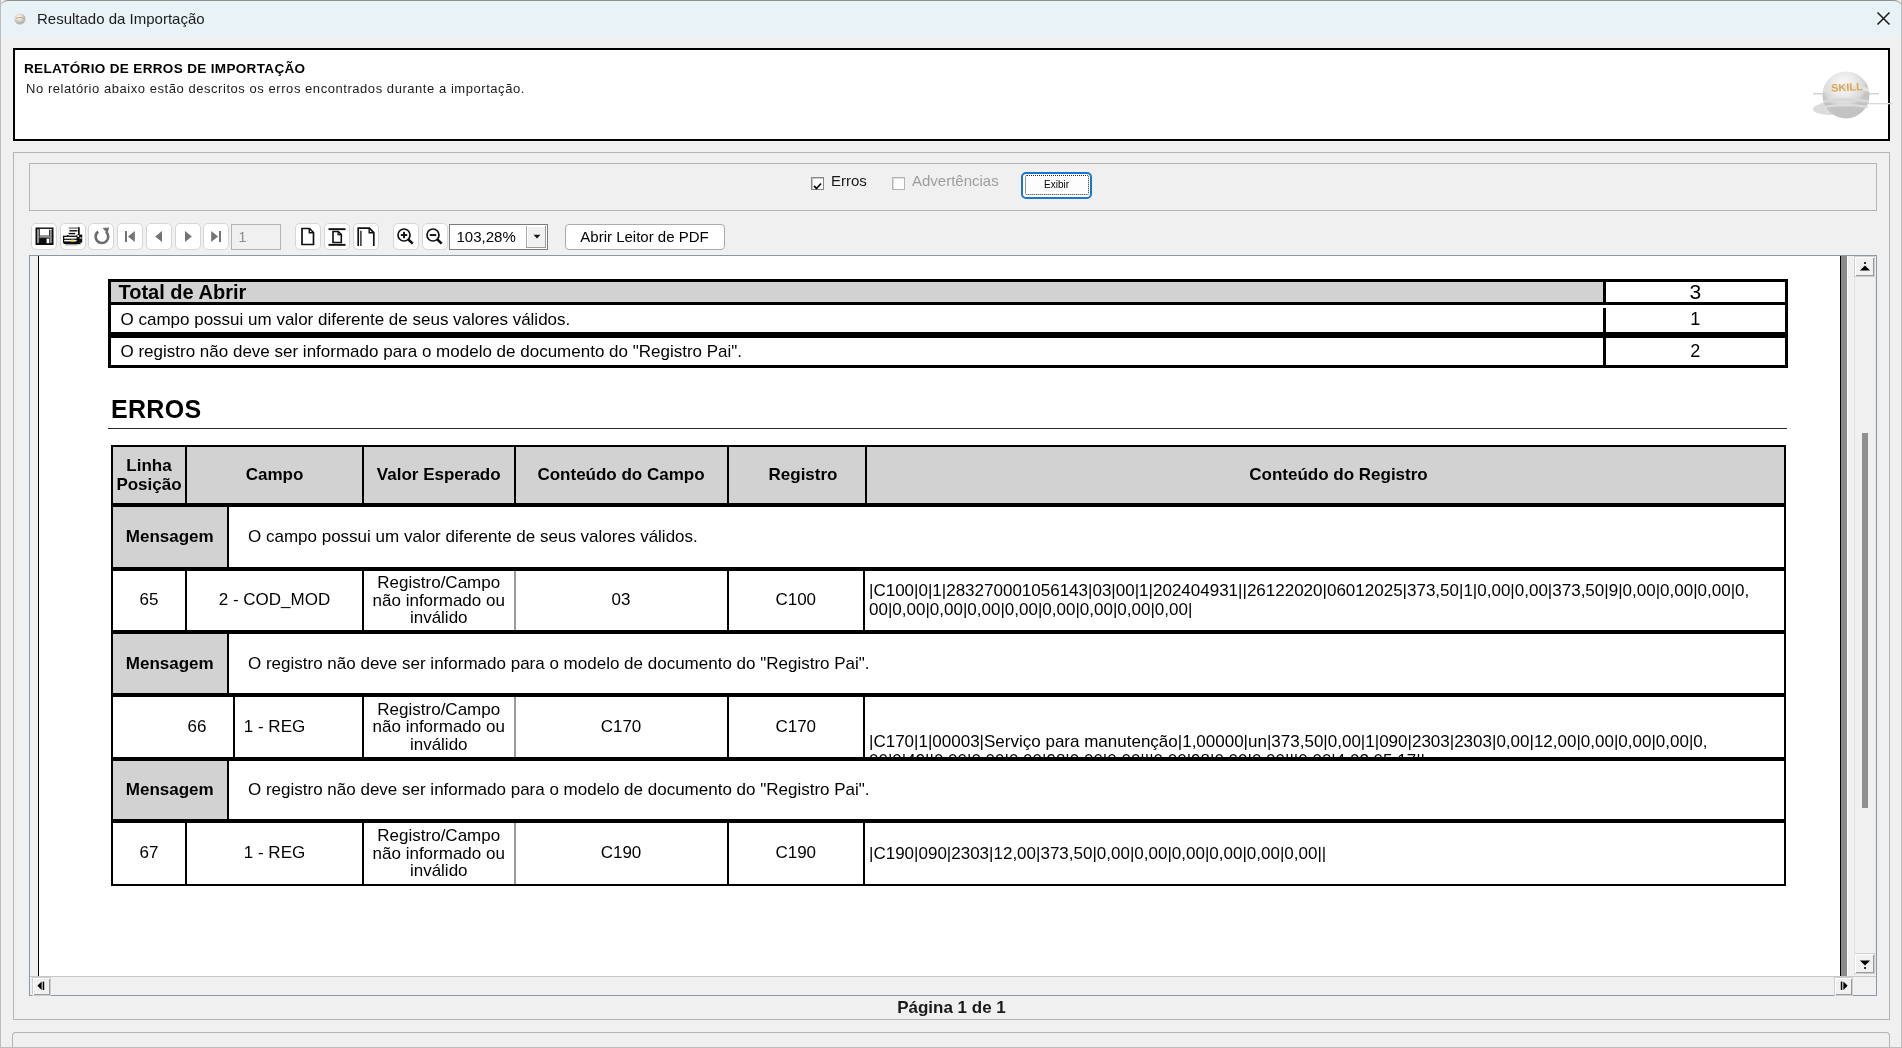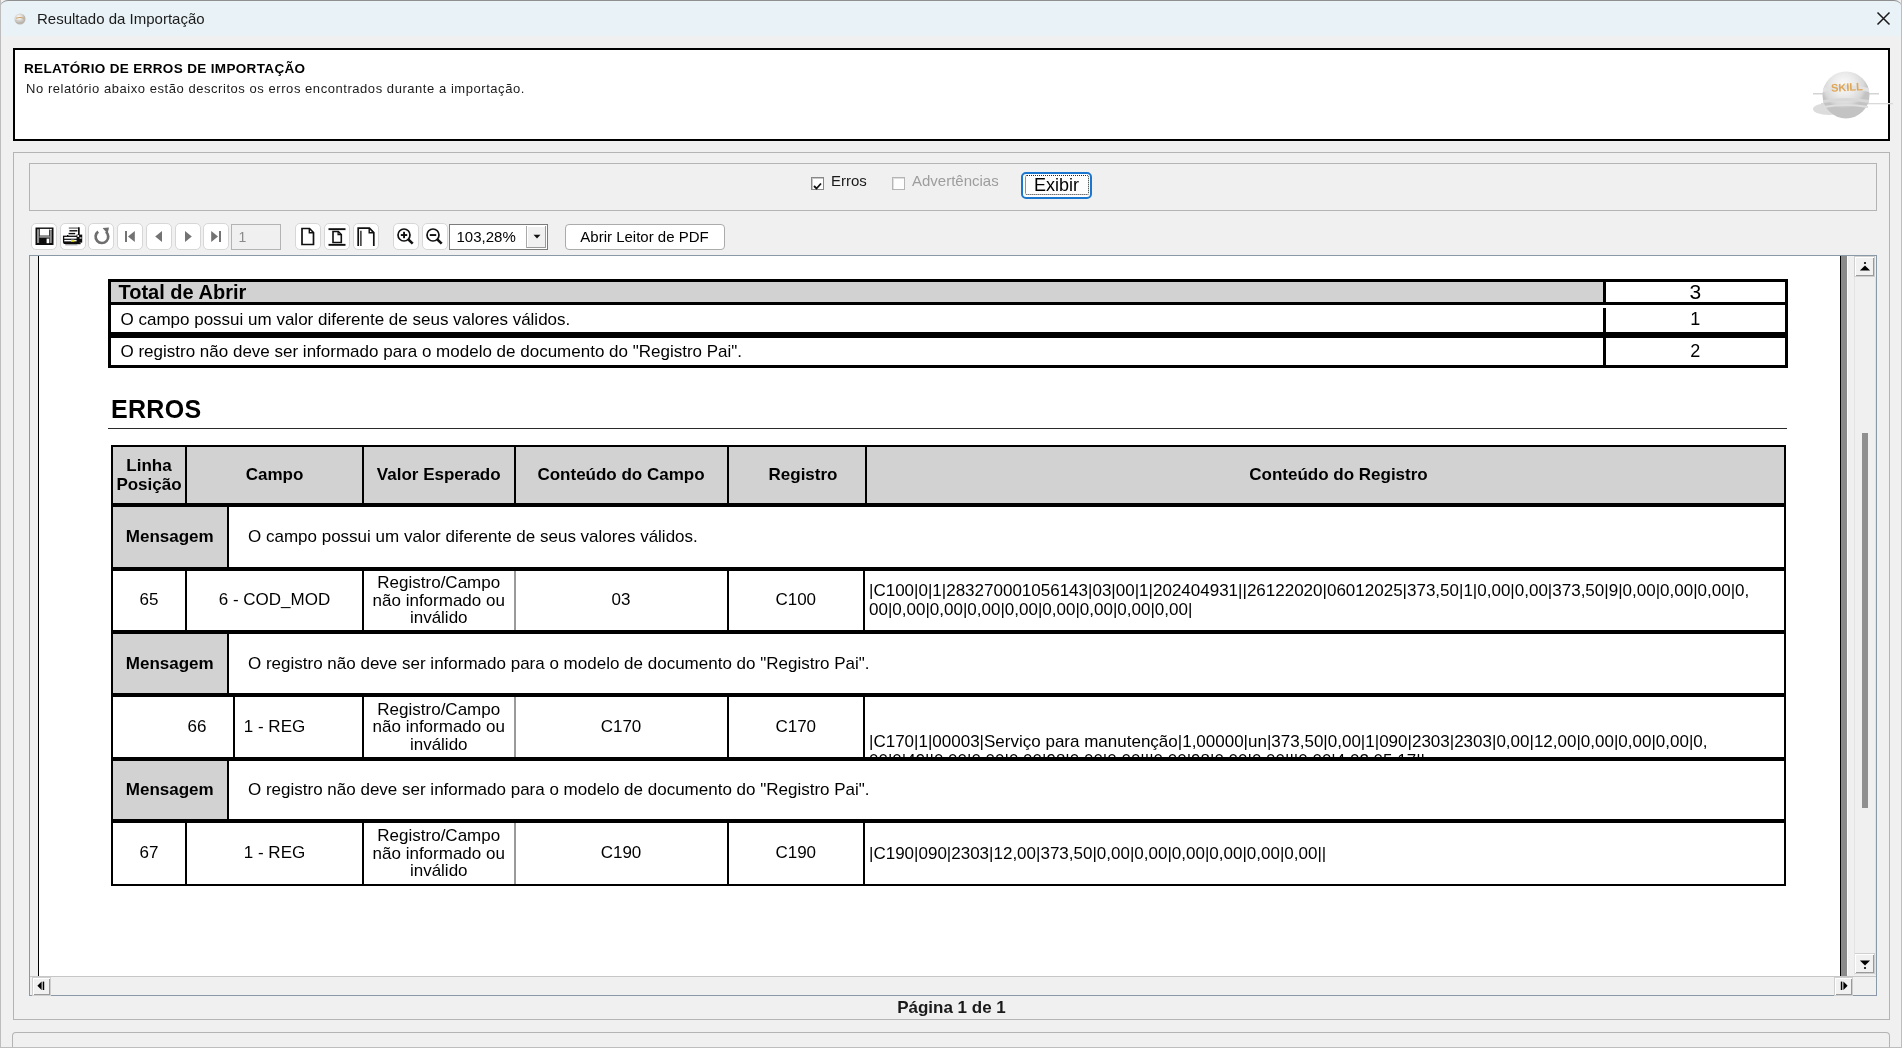--- a/index.html
+++ b/index.html
@@ -14,21 +14,21 @@
 
 #hdrbox{left:13px;top:48px;width:1877px;height:93px;background:#fff;border:2px solid #000;}
 #hdrtitle{left:9px;top:11px;font-size:13.5px;font-weight:bold;letter-spacing:.35px;color:#000;}
 #hdrsub{left:11px;top:31px;font-size:13px;letter-spacing:.55px;color:#1a1a1a;}
 #logo{left:1792px;top:16px;}
 
 #outer{left:13px;top:152px;width:1877px;height:868px;border:1px solid #b4b4b4;}
 #cbpanel{left:15px;top:10px;width:1848px;height:48px;border:1px solid #b4b4b4;}
 .cbox{position:absolute;width:13px;height:13px;background:#fff;border:1px solid #878787;box-shadow:inset 1px 1px 0 #c7c7c7;}
 .cblab{position:absolute;font-size:15px;color:#1a1a1a;}
-#exibir{left:1007px;top:18.5px;width:71px;height:27px;background:#fdfdfd;border:2px solid #1b76cf;border-radius:5px;font-size:18px;text-align:center;line-height:22px;color:#000;}
+#exibir{left:1007px;top:18.5px;width:71px;height:27px;background:#fdfdfd;border:2px solid #1b76cf;border-radius:5px;font-size:10px;text-align:center;line-height:22px;color:#000;}
 #exibir .foc{position:absolute;left:1.5px;top:1.5px;right:1.5px;bottom:1.5px;border:1.5px dotted #2a2a2a;border-radius:2px;}
 
 .tbtn{position:absolute;top:70px;width:26px;height:27px;background:#fff;border:1px solid #d7d7d7;border-radius:5px;display:flex;align-items:center;justify-content:center;}
 #pagebox{left:216.5px;top:70.5px;width:50.5px;height:26px;background:#f0f0f0;border:1px solid #b3b3b3;color:#8a8a8a;font-size:14px;line-height:24px;padding-left:7px;}
 #combo{left:434.5px;top:70.5px;width:99.5px;height:26px;background:#fff;border:1px solid #7b7b7b;font-size:15px;color:#000;line-height:24px;padding-left:7px;}
 #combobtn{position:absolute;right:1px;top:1px;width:20px;height:22px;background:#f1f1f1;border-left:1px solid #a9a9a9;box-shadow:inset -1px -1px 0 #9a9a9a,inset 1px 1px 0 #fff;display:flex;align-items:center;justify-content:center;}
 #pdfbtn{left:550.5px;top:70.5px;width:160px;height:26px;background:#fff;border:1px solid #ababab;border-radius:4px;font-size:15px;color:#000;text-align:center;line-height:24px;}
 
 #viewer{left:15px;top:102px;width:1848px;height:741px;border:1px solid #8a99a8;background:#f0f0f0;}
 #page{left:8px;top:0px;width:1802.5px;height:719.5px;background:#fff;border-left:1.5px solid #000;border-right:1.5px solid #000;}
@@ -263,21 +263,21 @@
         <div class="cell" style="left:402.5px;width:213px;">Conteúdo do Campo</div>
         <div class="cell" style="left:628px;width:126px;">Registro</div>
         <div class="cell last" style="left:752px;width:918px;padding-left:29px;">Conteúdo do Registro</div>
       </div>
       <div class="row" style="top:249px;height:63.5px;">
         <div class="cell mcell" style="left:0;width:115.5px;">Mensagem</div>
         <div class="cell last" style="left:115.5px;width:1554.5px;justify-content:flex-start;text-align:left;padding-left:19.5px;">O campo possui um valor diferente de seus valores válidos.</div>
       </div>
       <div class="row" style="top:312.5px;height:63.5px;">
         <div class="cell" style="left:0;width:74px;">65</div>
-        <div class="cell" style="left:74px;width:177px;">6 - COD_MOD</div>
+        <div class="cell" style="left:74px;width:177px;">2 - COD_MOD</div>
         <div class="cell gray" style="left:251px;width:151.5px;line-height:17.5px;">Registro/Campo<br>não informado ou<br>inválido</div>
         <div class="cell" style="left:402.5px;width:213px;">03</div>
         <div class="cell" style="left:615.5px;width:136.5px;">C100</div>
         <div class="cell last content" style="left:752px;width:918px;">|C100|0|1|283270001056143|03|00|1|202404931||26122020|06012025|373,50|1|0,00|0,00|373,50|9|0,00|0,00|0,00|0,<br>00|0,00|0,00|0,00|0,00|0,00|0,00|0,00|0,00|</div>
       </div>
       <div class="row" style="top:376px;height:63px;">
         <div class="cell mcell" style="left:0;width:115.5px;">Mensagem</div>
         <div class="cell last" style="left:115.5px;width:1554.5px;justify-content:flex-start;text-align:left;padding-left:19.5px;">O registro não deve ser informado para o modelo de documento do "Registro Pai".</div>
       </div>
       <div class="row" style="top:439px;height:64px;">

